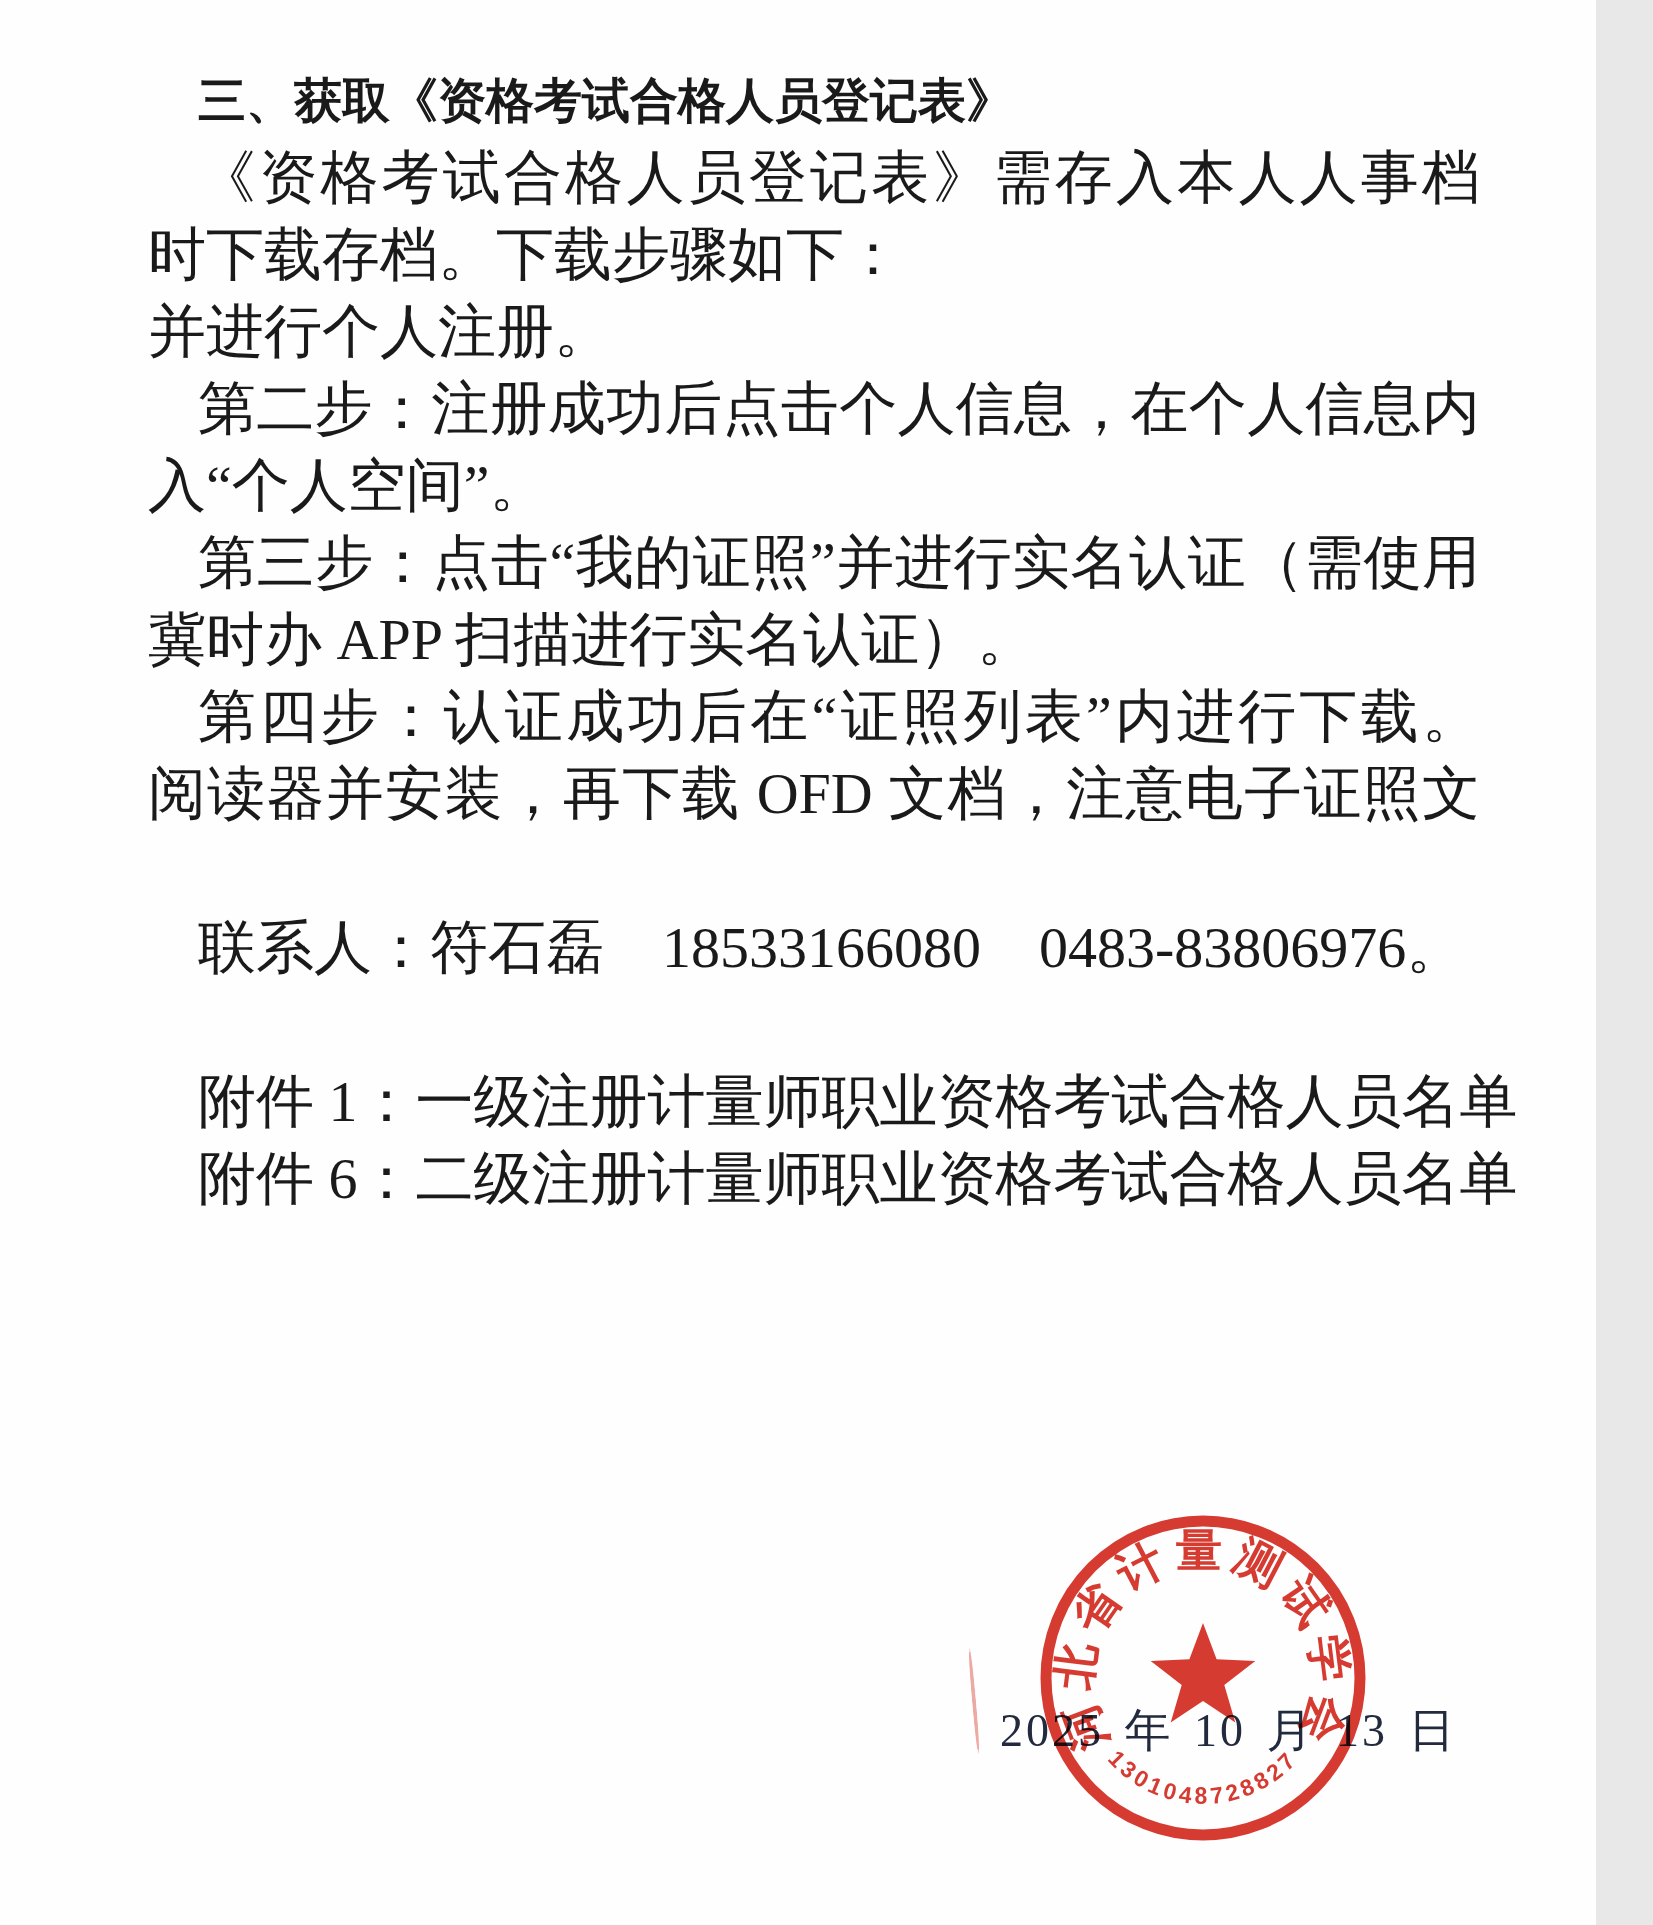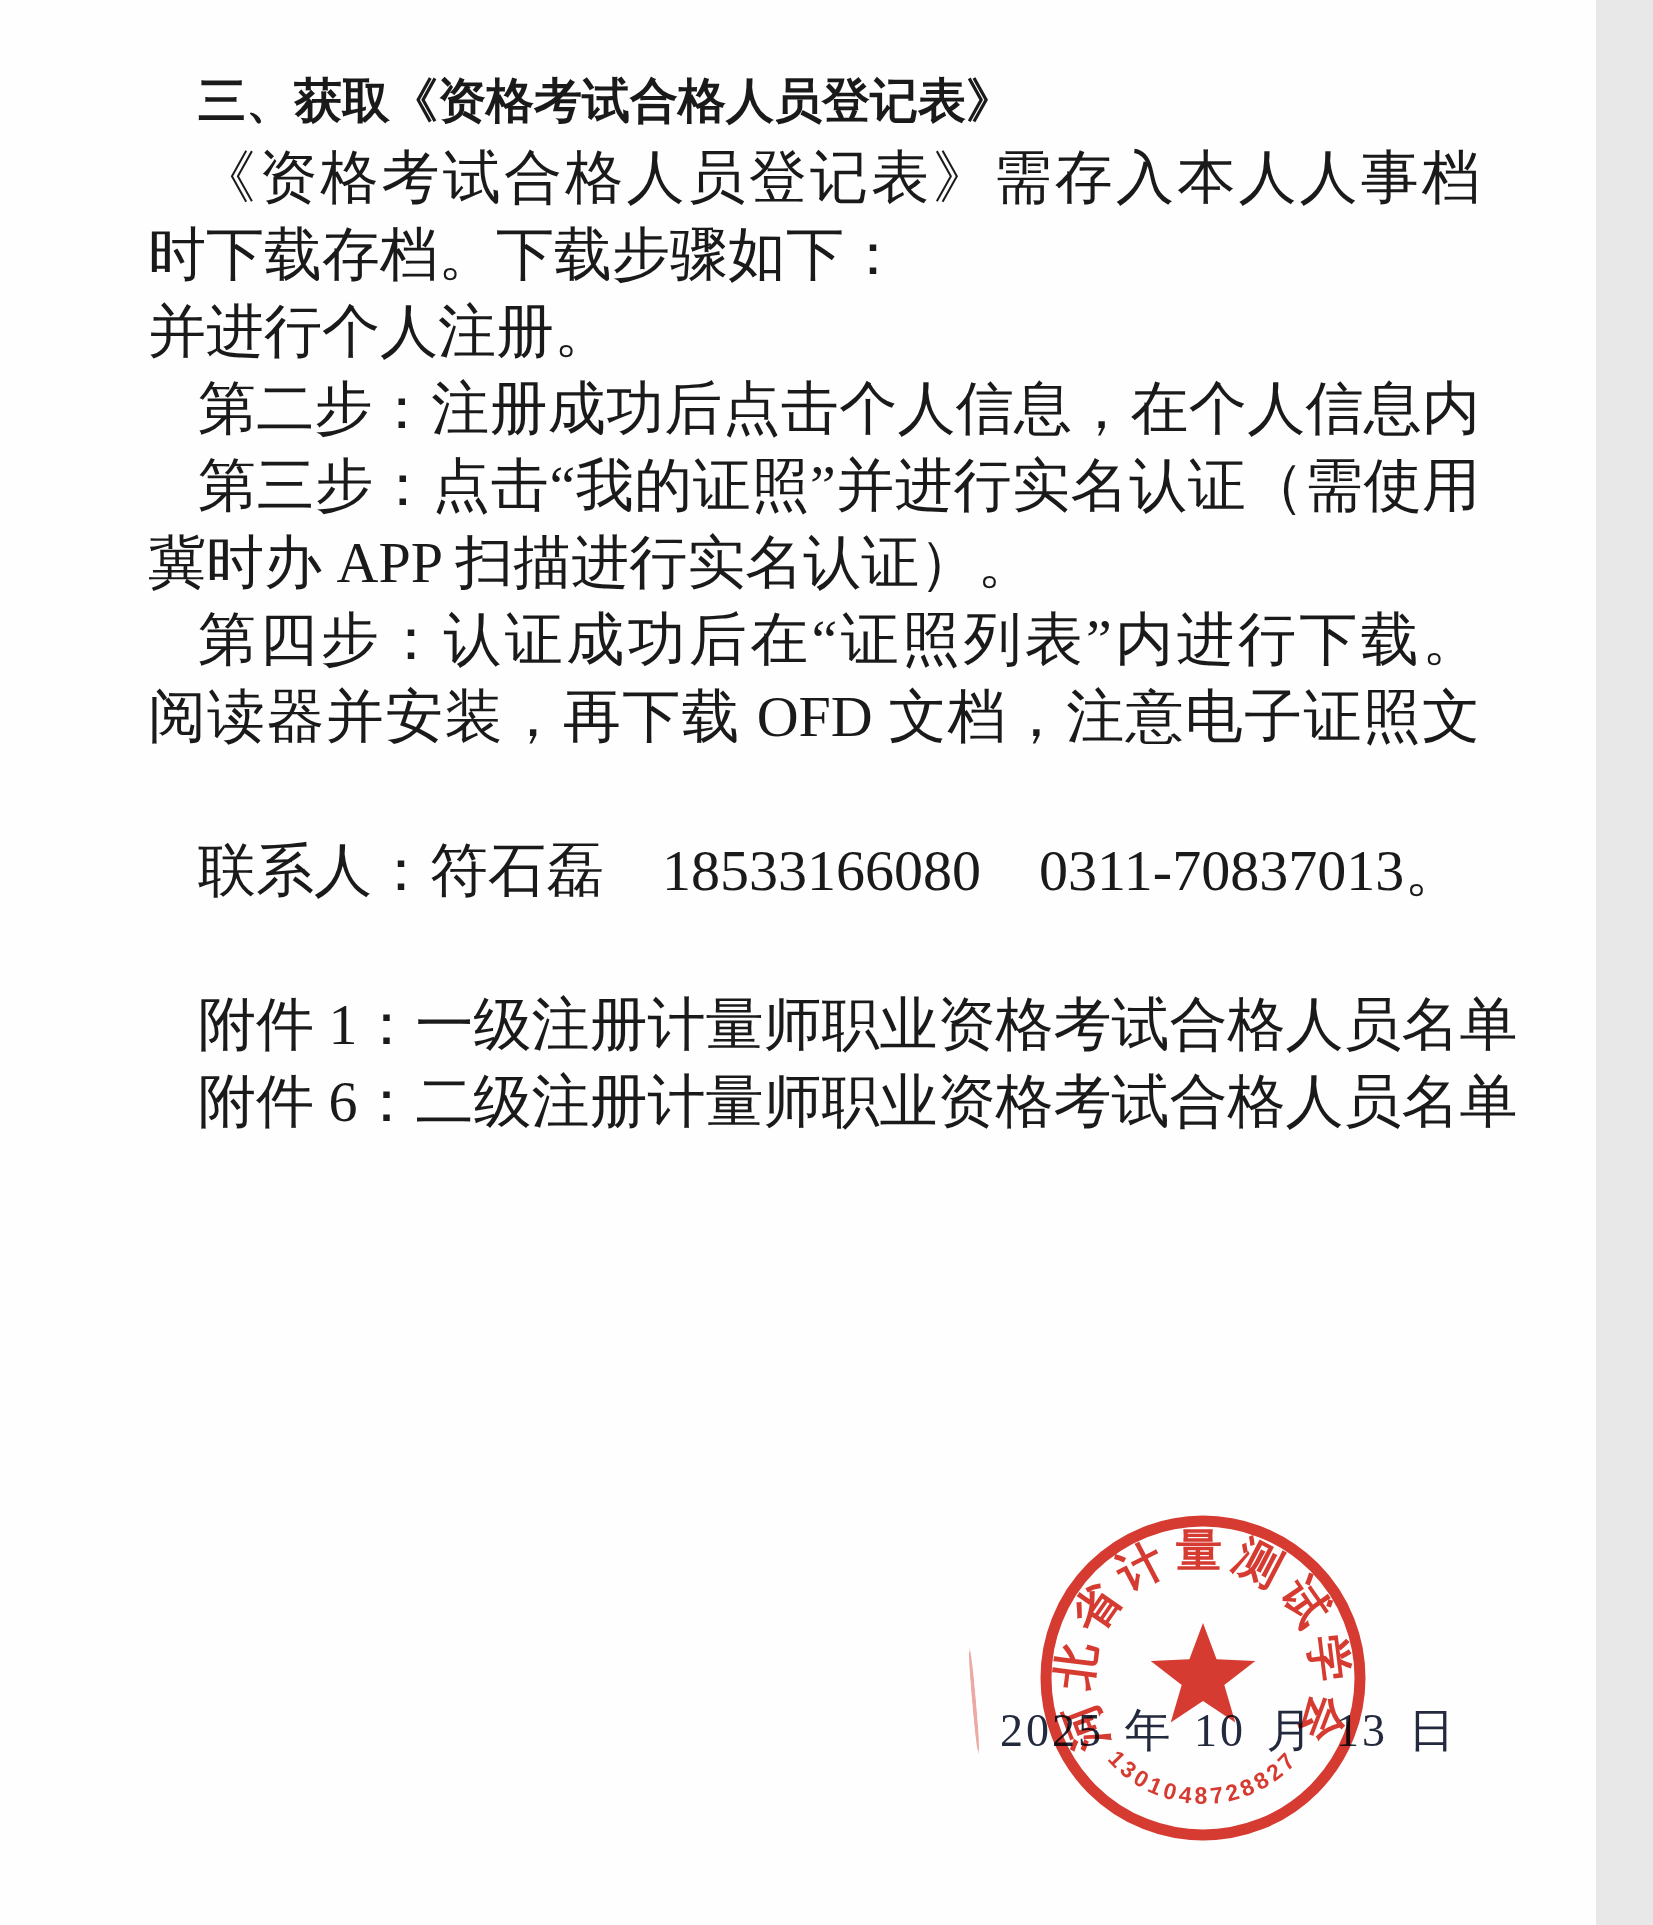--- a/index.html
+++ b/index.html
@@ -78,26 +78,27 @@
 <body>
 
 <div class="page">
 
   <div class="doc">
     <div class="line head para">三、获取《资格考试合格人员登记表》</div>
     <div class="line para just">《资格考试合格人员登记表》需存入本人人事档案，请考生及</div>
     <div class="line">时下载存档。下载步骤如下：</div>
     <div class="line">并进行个人注册。</div>
     <div class="line para just">第二步：注册成功后点击个人信息，在个人信息内点击姓名进</div>
+    <div class="line">入“个人空间”。</div>
     <div class="line para just">第三步：点击“我的证照”并进行实名认证（需使用手机打开</div>
     <div class="line">冀时办 APP 扫描进行实名认证）。</div>
     <div class="line para just">第四步：认证成功后在“证照列表”内进行下载。（注：先下载</div>
     <div class="line just">阅读器并安装，再下载 OFD 文档，注意电子证照文件一定用 OFD 阅</div>
     <div class="line blank"></div>
-    <div class="line para">联系人：符石磊　18533166080　0311-70837013。</div>
+    <div class="line para">联系人：符石磊　18533166080　0483-83806976。</div>
     <div class="line blank"></div>
     <div class="line para">附件 1：一级注册计量师职业资格考试合格人员名单</div>
     <div class="line para">附件 6：二级注册计量师职业资格考试合格人员名单</div>
   </div>
 
   <div class="date-line">2025 年 10 月 13 日</div>
 
   <div class="seal-ghost"></div>
 
   <svg class="seal" viewBox="-180 -180 360 360" aria-hidden="true">

